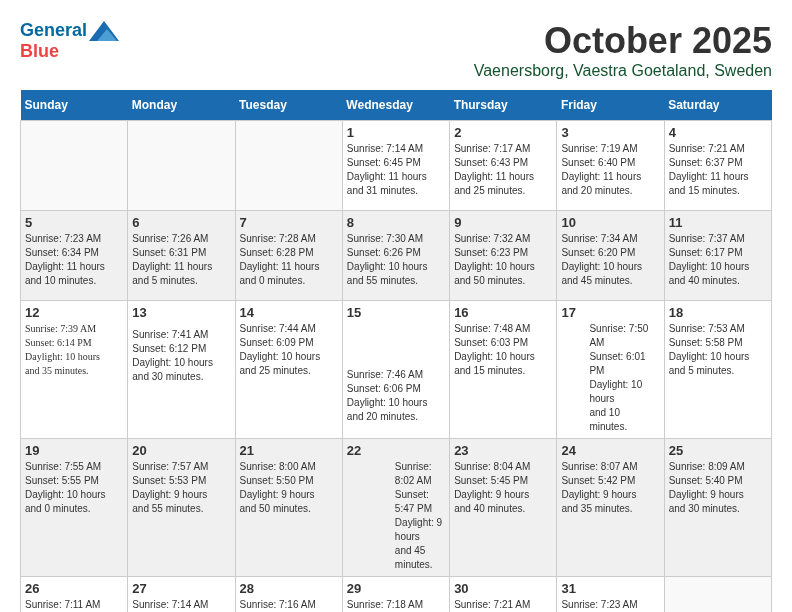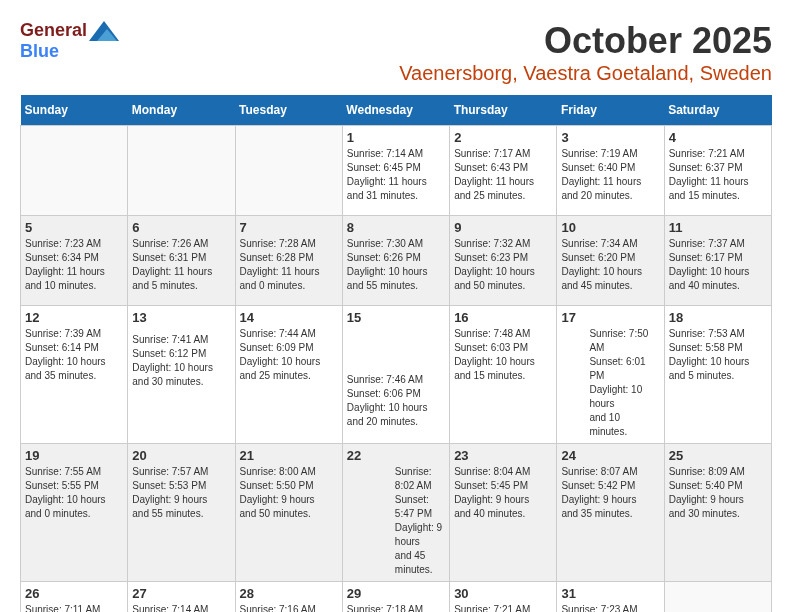--- a/index.html
+++ b/index.html
@@ -21,43 +21,43 @@
       flex-direction: column;
       align-items: flex-start;
     }
     .logo-text {
       display: flex;
       align-items: center;
     }
     .logo-general {
       font-size: 18px;
       font-weight: bold;
-      color: #7f1d1d;
+      color: #0369a1;
     }
     .logo-blue {
       font-size: 18px;
       font-weight: bold;
-      color: #3b82f6;
+      color: #ef4444;
     }
     .logo-icon {
       width: 30px;
       height: 20px;
       margin-left: 2px;
     }
     .title-section {
       text-align: right;
     }
     .month-title {
       font-size: 36px;
       font-weight: bold;
       color: #333;
     }
     .location-title {
-      font-size: 20px;
-      color: #c2410c;
+      font-size: 16px;
+      color: #14532d;
     }
     .calendar {
       width: 100%;
       border-collapse: collapse;
       font-size: 10.5px;
     }
     .calendar th {
       background-color: #1a6bb0;
       color: white;
       padding: 8px 4px;
@@ -205,21 +205,21 @@
           <span class="day-number">11</span>
           <div class="day-info" style="white-space: pre-line;">Sunrise: 7:37 AM
 Sunset: 6:17 PM
 Daylight: 10 hours
 and 40 minutes.</div>
         </td>
       </tr>
       <tr>
         <td>
           <span class="day-number">12</span>
-          <div class="day-info" style="white-space: pre-line;">Sunrise: 7:39 AM
+          <div class="day-info" style="white-space: pre-line; font-family: Liberation Serif, serif;">Sunrise: 7:39 AM
 Sunset: 6:14 PM
 Daylight: 10 hours
 and 35 minutes.</div>
         </td>
         <td>
           <span class="day-number">13</span>
           <div class="day-info" style="white-space: pre-line; margin-top: 8px;">Sunrise: 7:41 AM
 Sunset: 6:12 PM
 Daylight: 10 hours
 and 30 minutes.</div>

